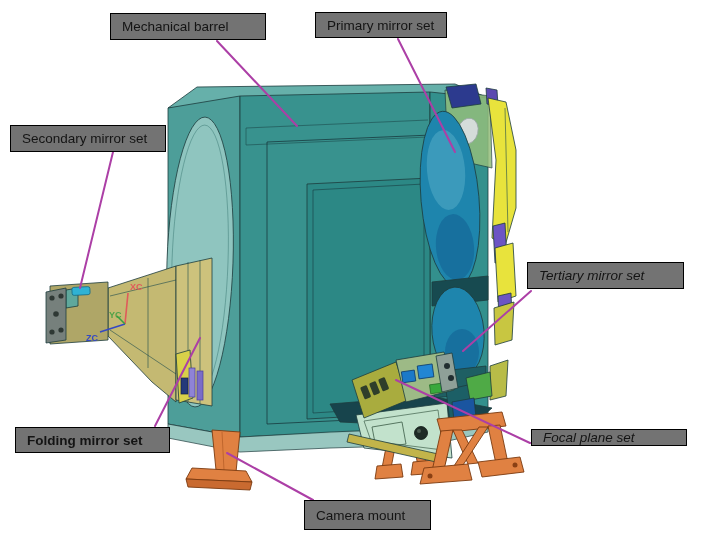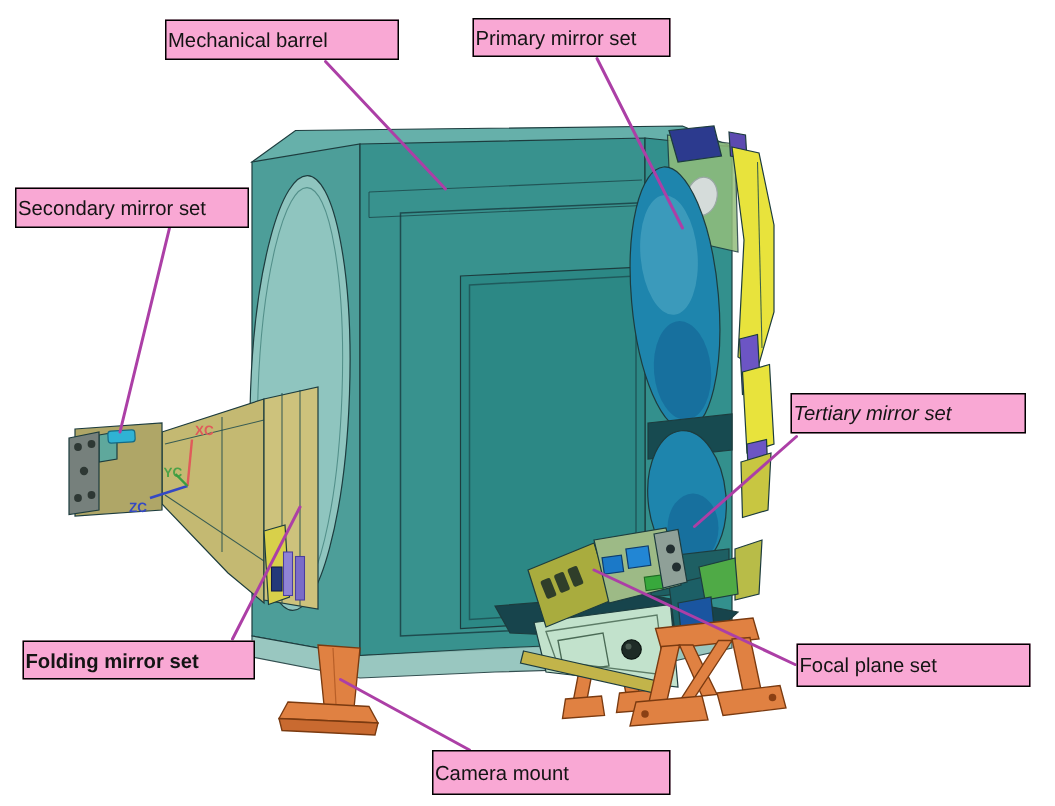--- a/index.html
+++ b/index.html
@@ -2,23 +2,23 @@
 <html><head>
 <meta charset="utf-8">
 <style>
   html,body { margin:0; padding:0; background:#ffffff; }
   .stage {
     position:relative; width:703px; height:537px; background:#ffffff;
     font-family:"Liberation Sans", sans-serif; overflow:hidden;
   }
   .stage svg { position:absolute; left:0; top:0; }
   .callout {
-    position:absolute; background:#f9a8d4; border:1.4px solid #000000;
+    position:absolute; background:#737373; border:1.4px solid #000000;
     box-sizing:border-box; display:flex; align-items:center;
-    padding-left:1px; font-size:13.5px; color:#141414; white-space:nowrap;
+    padding-left:11px; font-size:13.5px; color:#141414; white-space:nowrap;
   }
   .e   { stroke:#1d3c3e; stroke-width:0.8; }
   .e2  { stroke:#16343a; stroke-width:1; fill:none; }
   .thin{ stroke:#1d4a4c; stroke-width:0.7; fill:none; opacity:0.85; }
   .leader { stroke-width:2; stroke-linecap:round; fill:none; }
   .axis-label { font-family:"Liberation Sans", sans-serif; font-size:9px; font-weight:bold; }
 </style>
 </head>
 <body>
 
@@ -187,20 +187,20 @@
   </div>
   <div class="callout" style="left:315px; top:12px;  width:132px; height:26px;">
     <span>Primary mirror set</span>
   </div>
   <div class="callout" style="left:527px; top:262px; width:157px; height:27px;font-style:italic;">
     <span>Tertiary mirror set</span>
   </div>
   <div class="callout" style="left:15px;  top:427px; width:155px; height:26px;font-weight:bold;">
     <span>Folding mirror set</span>
   </div>
-  <div class="callout" style="left:531px; top:429px; width:156px; height:29px;">
+  <div class="callout" style="left:531px; top:429px; width:156px; height:17px;font-style:italic;">
     <span>Focal plane set</span>
   </div>
-  <div class="callout" style="left:288px; top:500px; width:159px; height:30px;">
+  <div class="callout" style="left:304px; top:500px; width:127px; height:30px;">
     <span>Camera mount</span>
   </div>
 
 </div>
 
 </body></html>

